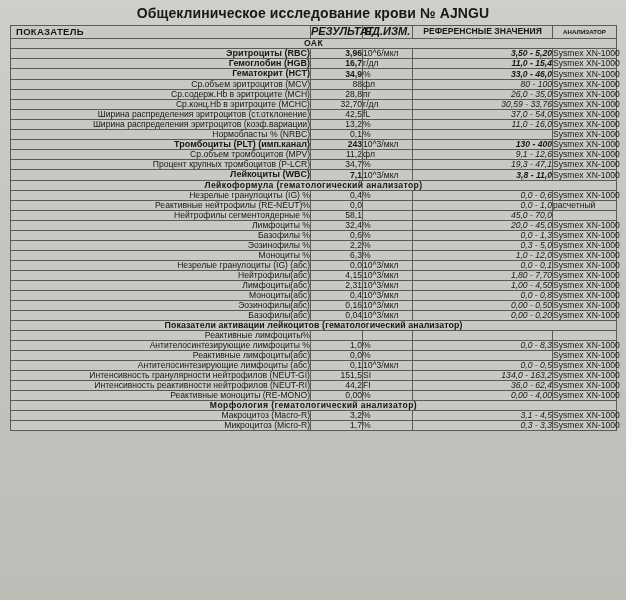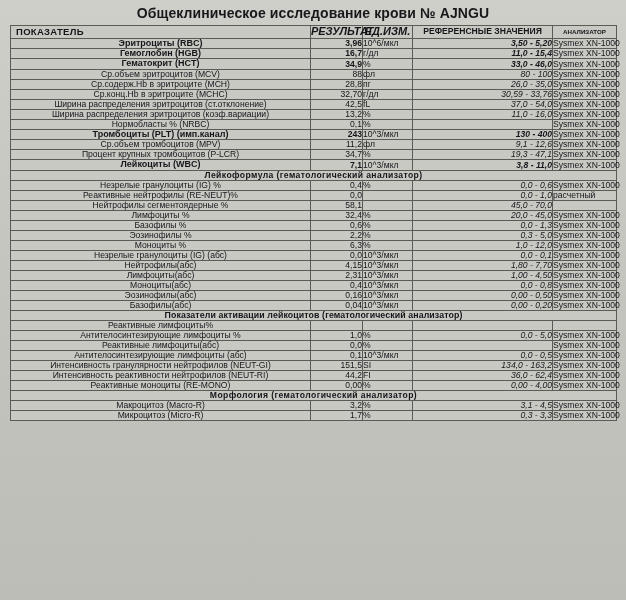--- a/index.html
+++ b/index.html
@@ -78,21 +78,21 @@
     font-size: 9.6px;
     padding: 3px 0;
     letter-spacing: 0.4px;
   }
   .section-row.sub td {
     font-size: 8.8px;
     letter-spacing: 0.1px;
     margin-left: 40px;
   }
   td.name {
-    text-align: center;
+    text-align: right;
     padding: 1px 3px 1px 5px;
     white-space: nowrap;
     overflow: hidden;
   }
   td.name.bold { font-weight: bold; font-size: 9px; }
   td.res {
     text-align: right;
     padding: 1px 7px 1px 2px;
     font-size: 8.8px;
   }
@@ -134,20 +134,23 @@
     <thead>
       <tr>
         <th class="name-h">ПОКАЗАТЕЛЬ</th>
         <th class="small-h">РЕЗУЛЬТАТ</th>
         <th class="small-h">ЕД.ИЗМ.</th>
         <th>РЕФЕРЕНСНЫЕ ЗНАЧЕНИЯ</th>
         <th class="anal-h">АНАЛИЗАТОР</th>
       </tr>
     </thead>
     <tbody id="table-body">
+        <tr class="section-row">
+          <td colspan="5">ОАК</td>
+        </tr>
         <tr>
           <td class="name bold">Эритроциты (RBC)</td>
           <td class="res bold">3,96</td>
           <td class="unit">10^6/мкл</td>
           <td class="ref bold">3,50 - 5,20</td>
           <td class="anal">Sysmex XN-1000</td>
         </tr>
         <tr>
           <td class="name bold">Гемоглобин (HGB)</td>
           <td class="res bold">16,7</td>
@@ -333,21 +336,21 @@
           <td class="name">Реактивные лимфоциты%</td>
           <td class="res"></td>
           <td class="unit"></td>
           <td class="ref"></td>
           <td class="anal"></td>
         </tr>
         <tr>
           <td class="name">Антителосинтезирующие лимфоциты %</td>
           <td class="res">1,0</td>
           <td class="unit">%</td>
-          <td class="ref">0,0 - 5,0</td>
+          <td class="ref">0,0 - 8,3</td>
           <td class="anal">Sysmex XN-1000</td>
         </tr>
         <tr>
           <td class="name">Реактивные лимфоциты(абс)</td>
           <td class="res">0,0</td>
           <td class="unit">%</td>
           <td class="ref"></td>
           <td class="anal">Sysmex XN-1000</td>
         </tr>
         <tr>

